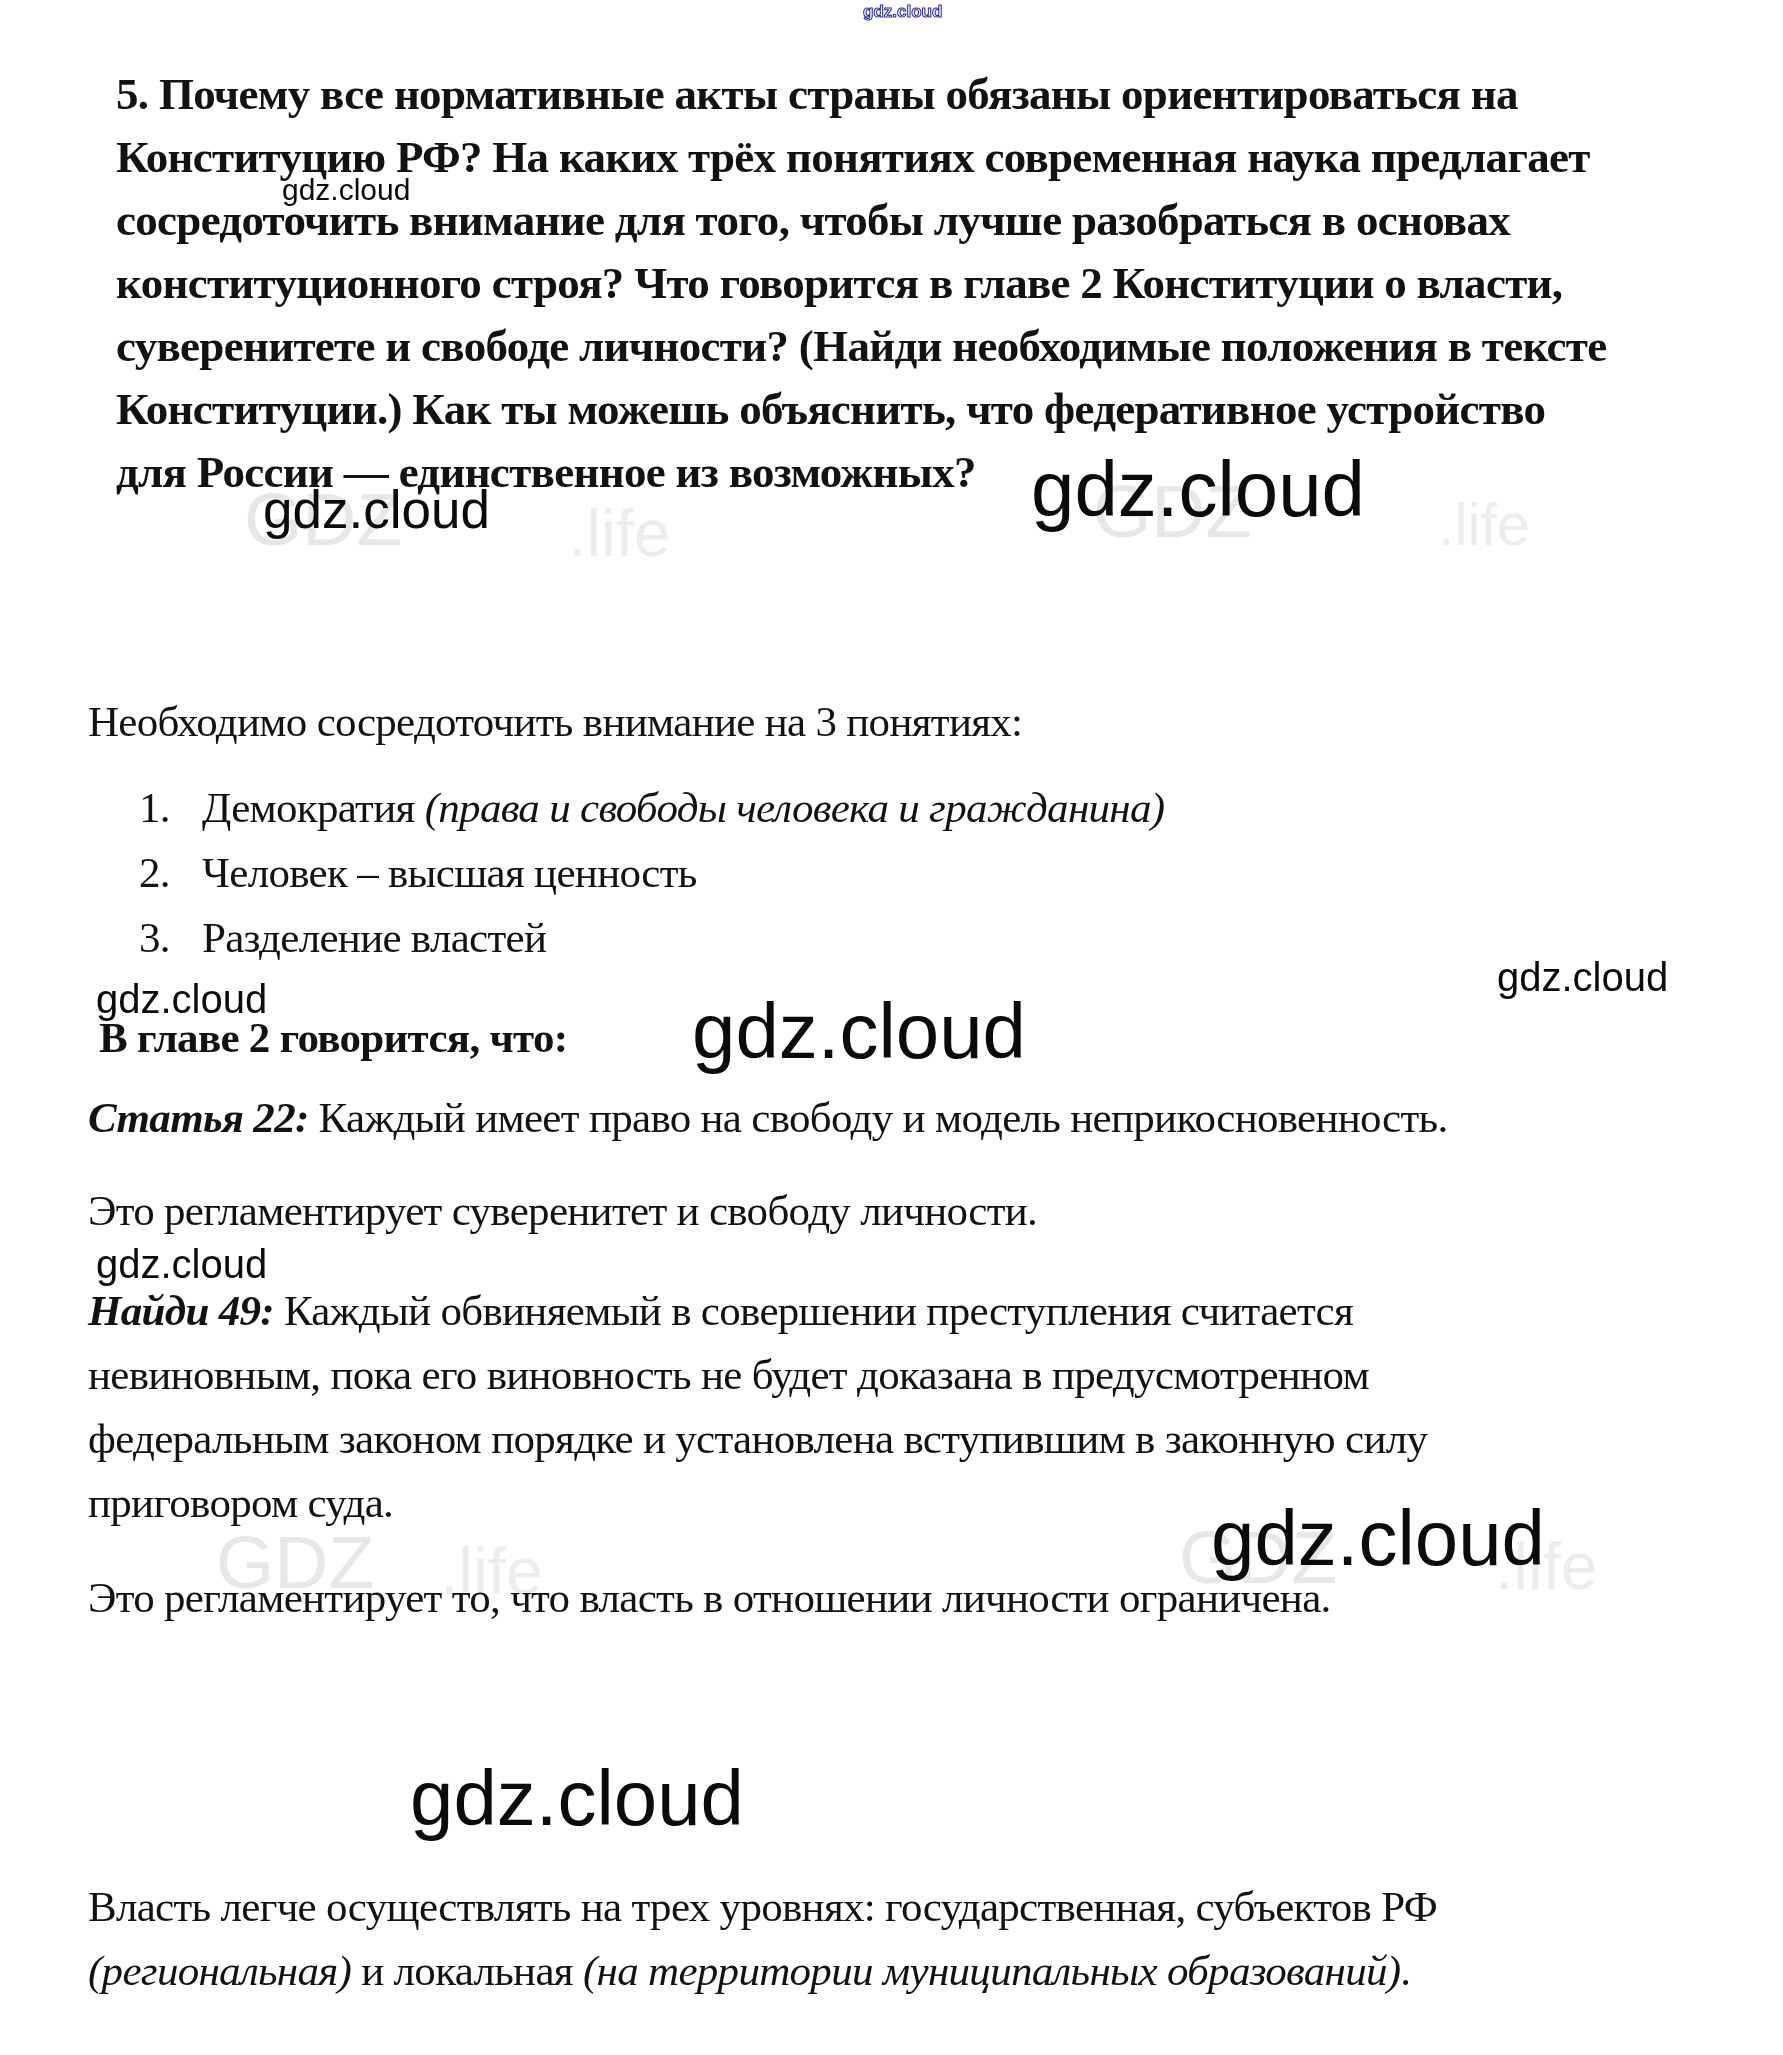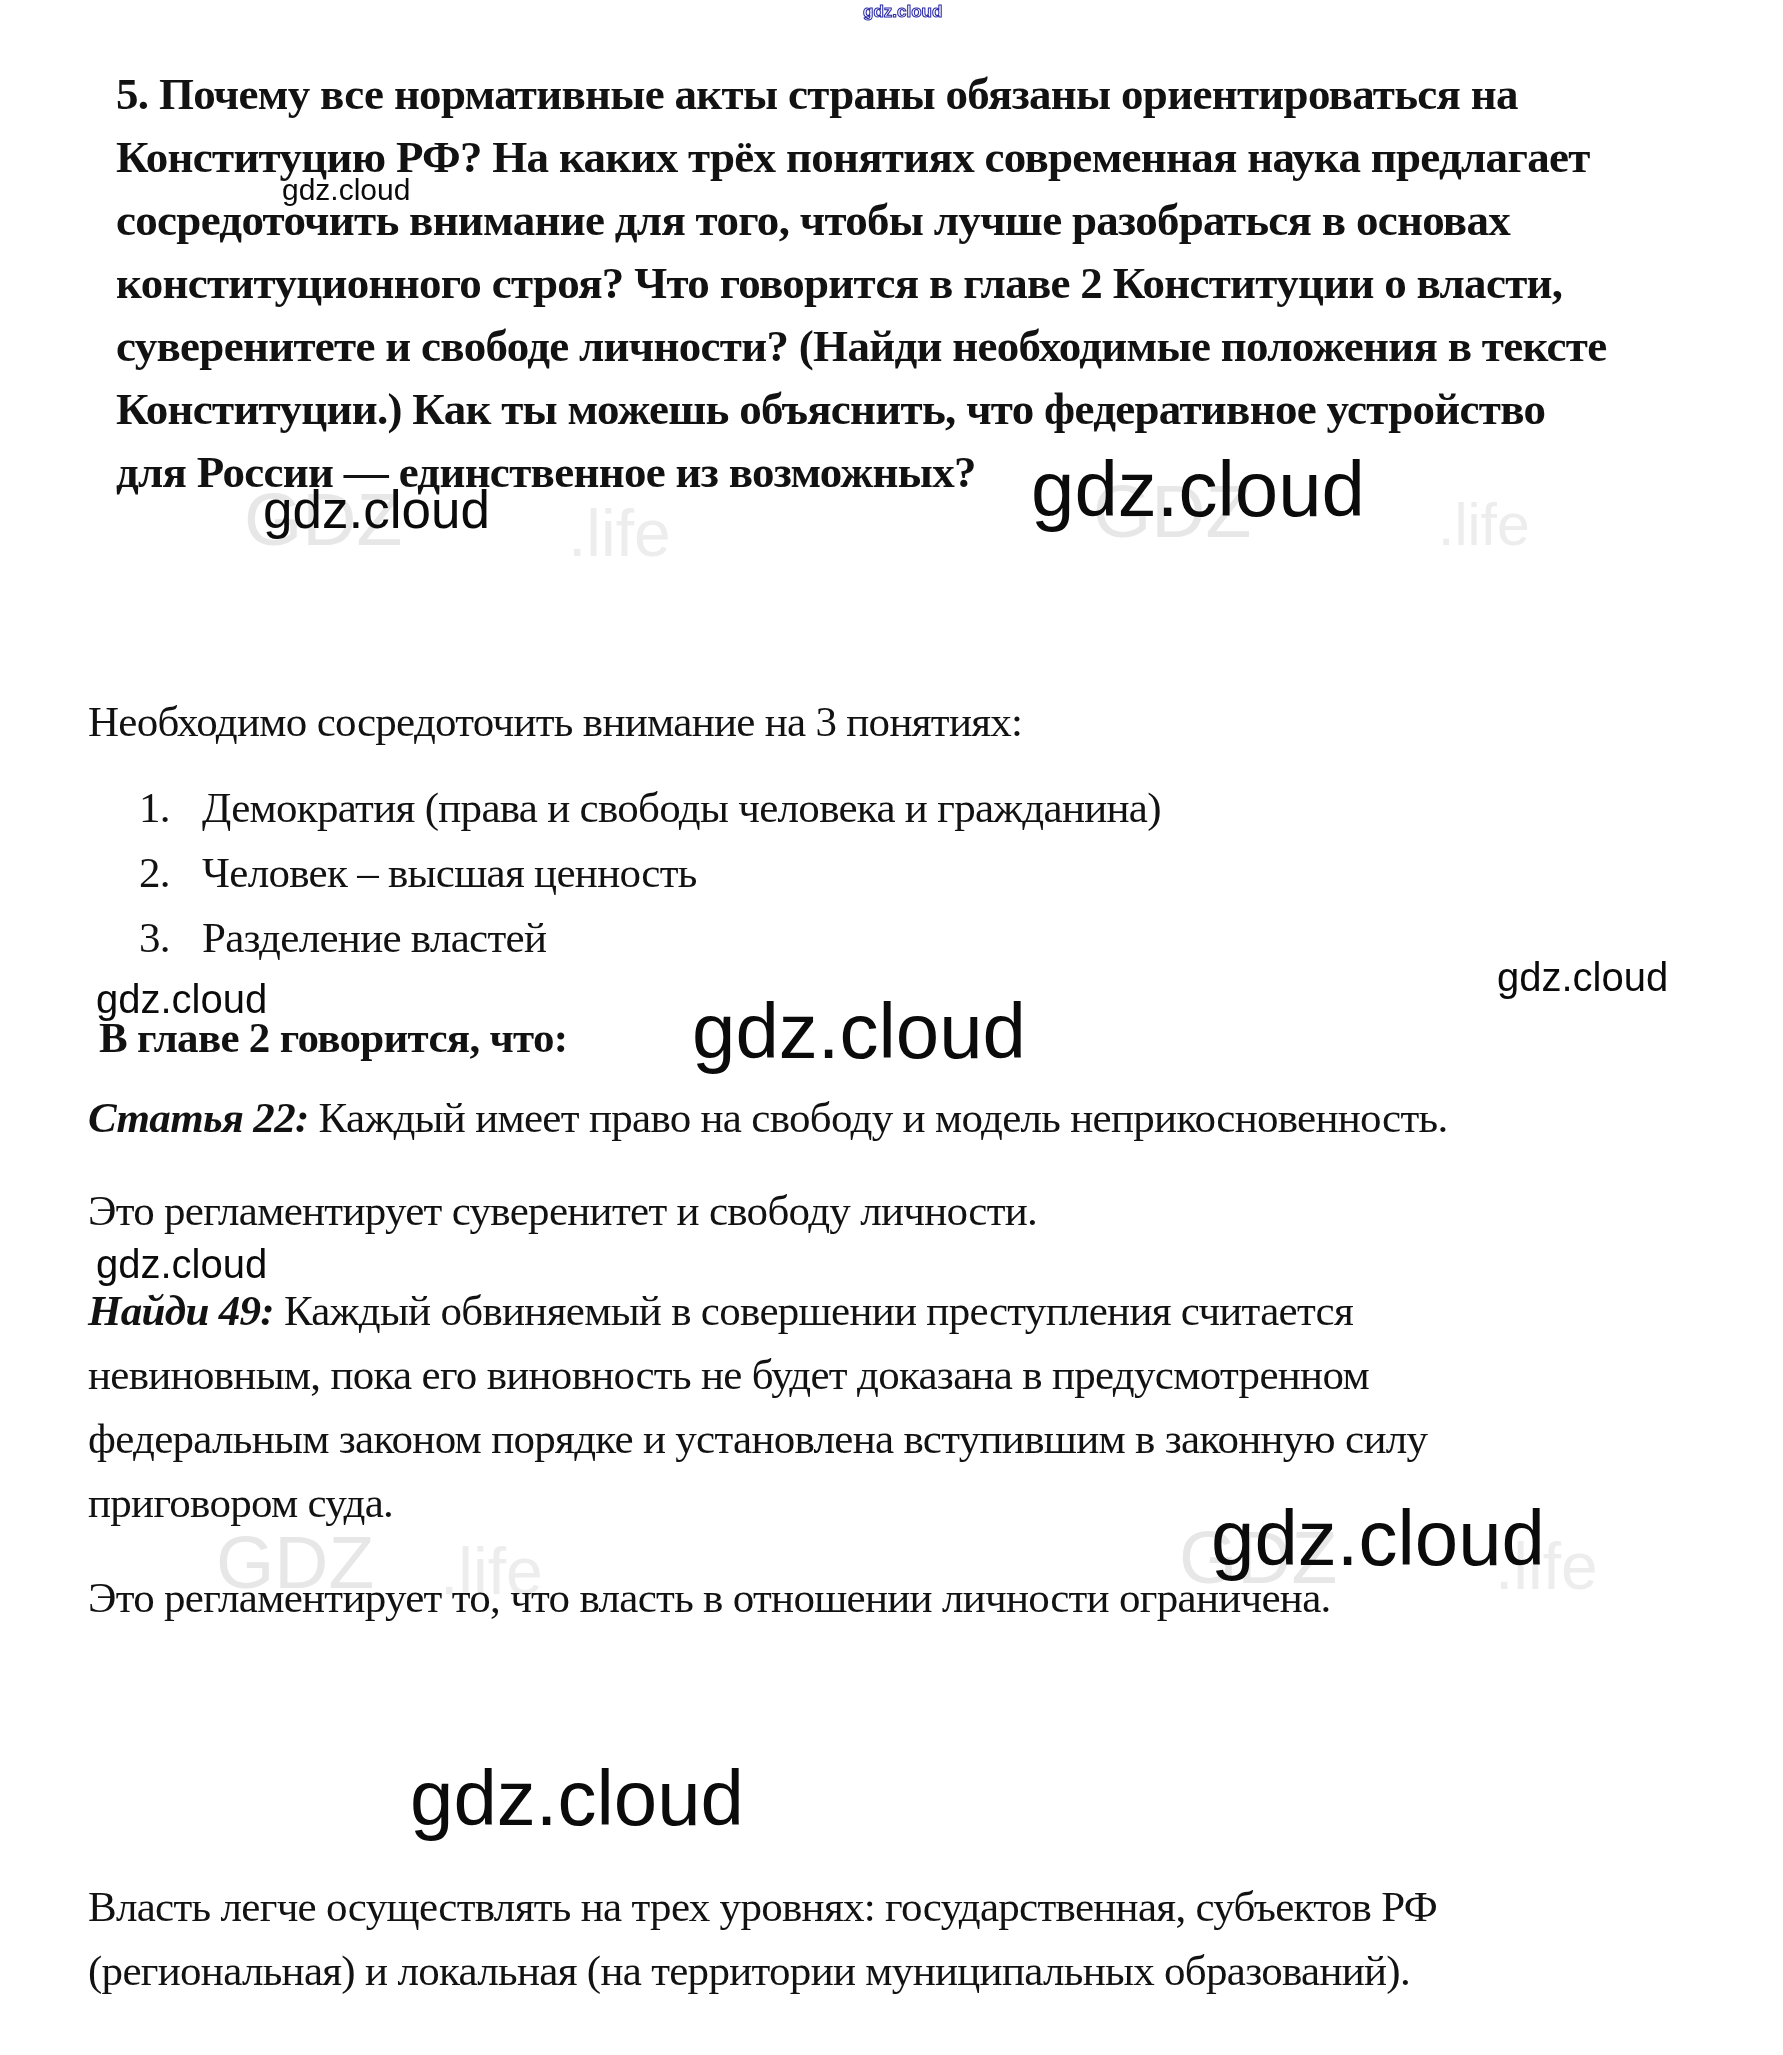--- a/index.html
+++ b/index.html
@@ -13,21 +13,21 @@
   .page { position: absolute; inset: 0; width: 1783px; height: 2056px; background: #ffffff; }
 
   
   .t { position: absolute; color: #121212; z-index: 2; }
   .q { font-weight: bold; font-size: 45px; line-height: 63px; letter-spacing: -0.7px; }
   .b { font-size: 43px; line-height: 63px; letter-spacing: -0.7px; }
   .lh89 { line-height: 64px; }
   .lh90 { line-height: 65px; }
   .lh91 { line-height: 65px; }
   .line { display: block; white-space: nowrap; }
-  .it { }
+  .it { font-style: italic; }
   .bi { font-weight: bold; font-style: italic; }
   .num { display: inline-block; width: 63px; }
 
   
   .wm {
     position: absolute;
     font-family: "Liberation Sans", sans-serif;
     font-weight: 400;
     color: #0b0b0b;
     line-height: 1;

